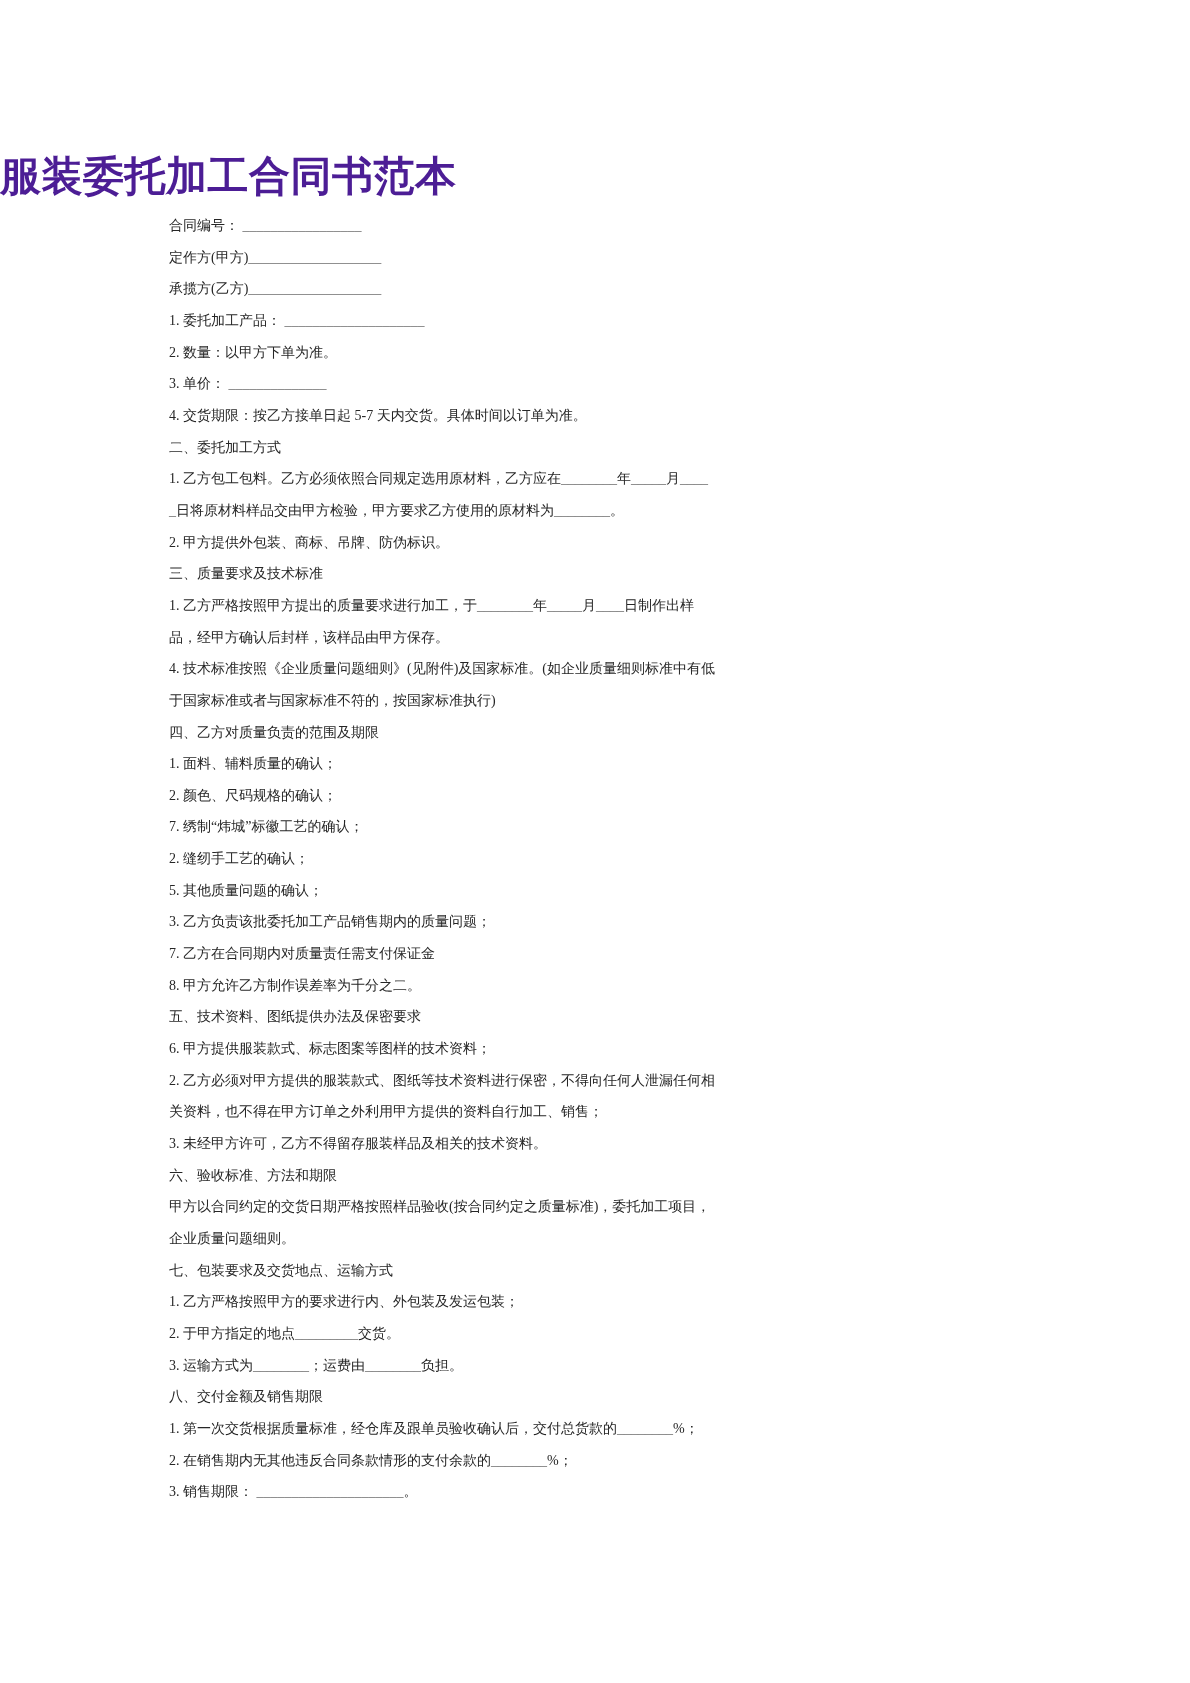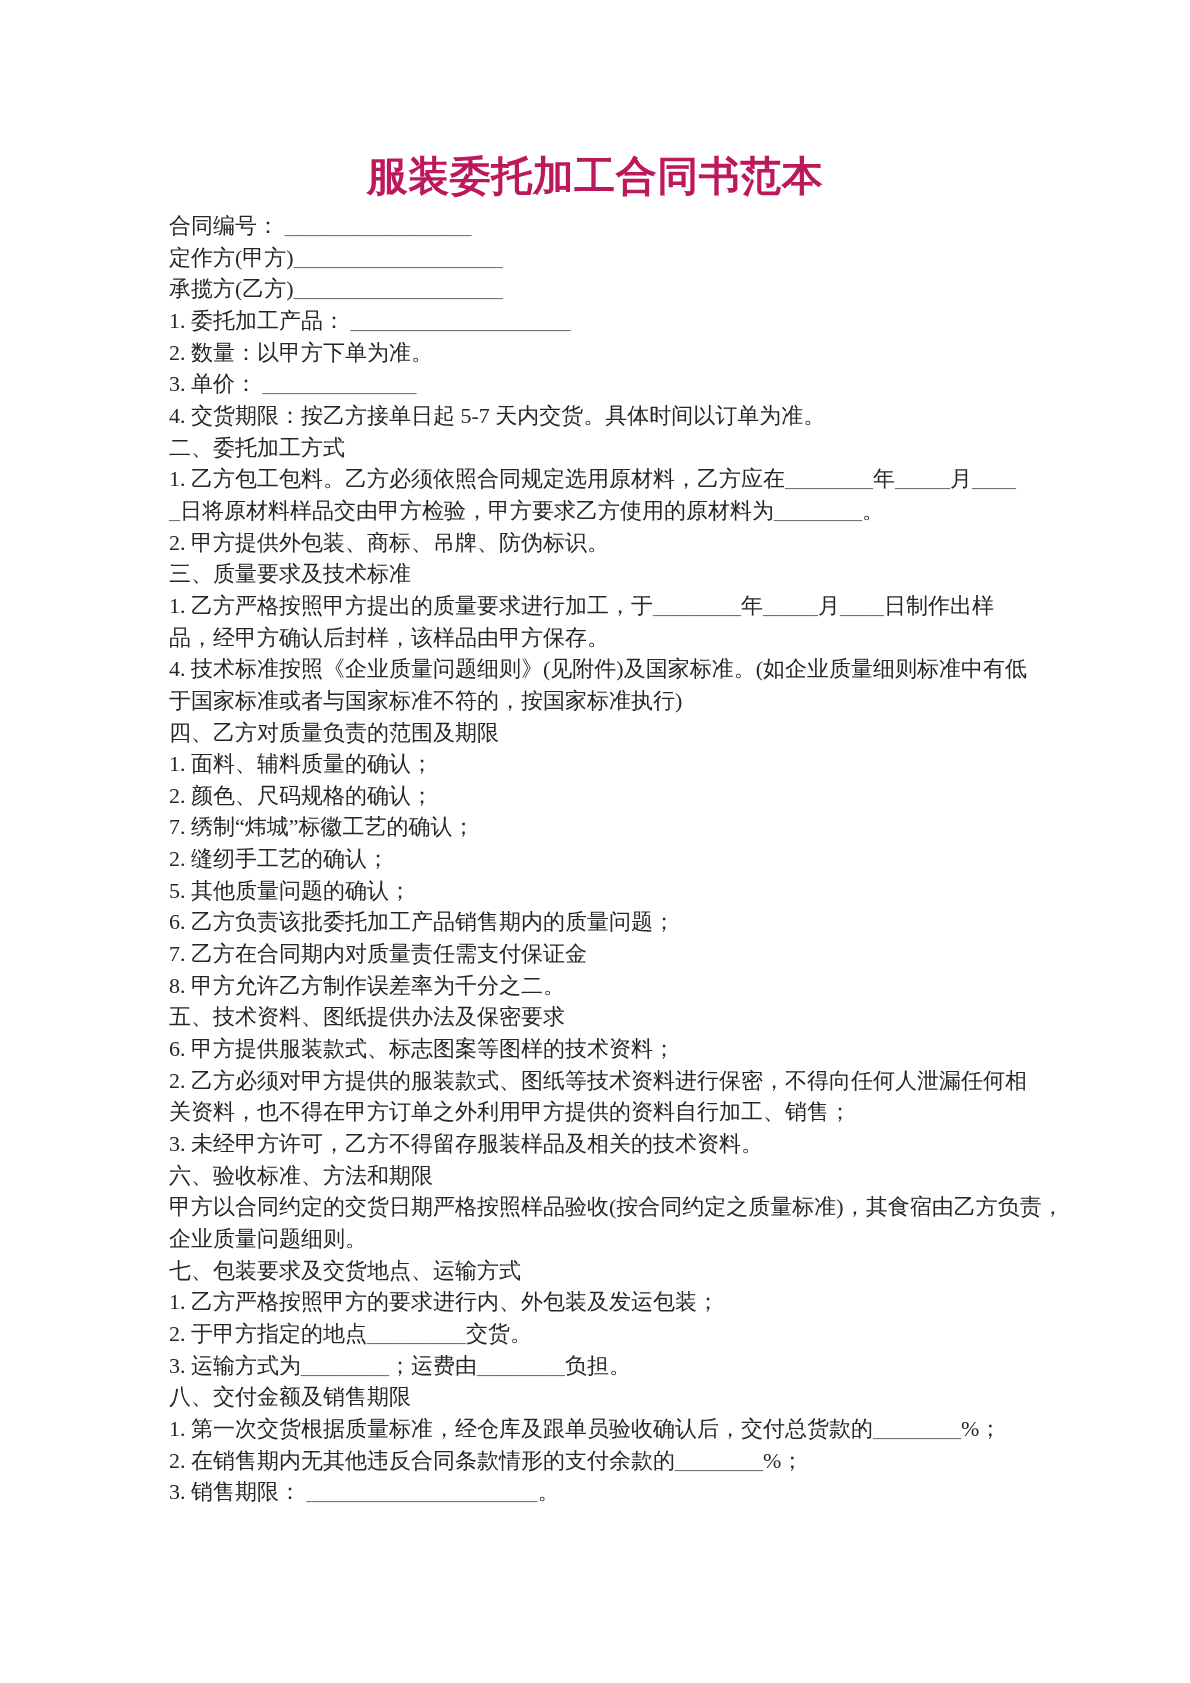--- a/index.html
+++ b/index.html
@@ -16,36 +16,36 @@
     height: 1683px;
     background: #ffffff;
     overflow: hidden;
   }
   .doc-title {
     position: absolute;
     top: 152px;
     left: 0;
     width: 100%;
     margin: 0;
-    text-align: center;
+    text-align: left;
     font-size: 41px;
     line-height: 1.2;
     font-weight: bold;
-    color: #be185d;
+    color: #4c1d95;
     letter-spacing: 0.5px;
     white-space: pre;
   }
   .doc-body {
     position: absolute;
     top: 210px;
     left: 169px;
     width: 880px;
   }
   .doc-line {
-    font-size: 22px;
+    font-size: 14px;
     line-height: 31.65px;
     color: #262626;
     white-space: pre;
   }
   .blank {
     color: #6e6e6e;
   }
 </style>
 </head>
 <body>
@@ -68,30 +68,30 @@
       <div class="doc-line">1. 乙方严格按照甲方提出的质量要求进行加工，于<span class="blank">________</span>年<span class="blank">_____</span>月<span class="blank">____</span>日制作出样</div>
       <div class="doc-line">品，经甲方确认后封样，该样品由甲方保存。</div>
       <div class="doc-line">4. 技术标准按照《企业质量问题细则》(见附件)及国家标准。(如企业质量细则标准中有低</div>
       <div class="doc-line">于国家标准或者与国家标准不符的，按国家标准执行)</div>
       <div class="doc-line">四、乙方对质量负责的范围及期限</div>
       <div class="doc-line">1. 面料、辅料质量的确认；</div>
       <div class="doc-line">2. 颜色、尺码规格的确认；</div>
       <div class="doc-line">7. 绣制“炜城”标徽工艺的确认；</div>
       <div class="doc-line">2. 缝纫手工艺的确认；</div>
       <div class="doc-line">5. 其他质量问题的确认；</div>
-      <div class="doc-line">6. 乙方负责该批委托加工产品销售期内的质量问题；</div>
+      <div class="doc-line">3. 乙方负责该批委托加工产品销售期内的质量问题；</div>
       <div class="doc-line">7. 乙方在合同期内对质量责任需支付保证金</div>
       <div class="doc-line">8. 甲方允许乙方制作误差率为千分之二。</div>
       <div class="doc-line">五、技术资料、图纸提供办法及保密要求</div>
       <div class="doc-line">6. 甲方提供服装款式、标志图案等图样的技术资料；</div>
       <div class="doc-line">2. 乙方必须对甲方提供的服装款式、图纸等技术资料进行保密，不得向任何人泄漏任何相</div>
       <div class="doc-line">关资料，也不得在甲方订单之外利用甲方提供的资料自行加工、销售；</div>
       <div class="doc-line">3. 未经甲方许可，乙方不得留存服装样品及相关的技术资料。</div>
       <div class="doc-line">六、验收标准、方法和期限</div>
-      <div class="doc-line">甲方以合同约定的交货日期严格按照样品验收(按合同约定之质量标准)，其食宿由乙方负责，</div>
+      <div class="doc-line">甲方以合同约定的交货日期严格按照样品验收(按合同约定之质量标准)，委托加工项目，</div>
       <div class="doc-line">企业质量问题细则。</div>
       <div class="doc-line">七、包装要求及交货地点、运输方式</div>
       <div class="doc-line">1. 乙方严格按照甲方的要求进行内、外包装及发运包装；</div>
       <div class="doc-line">2. 于甲方指定的地点<span class="blank">_________</span>交货。</div>
       <div class="doc-line">3. 运输方式为<span class="blank">________</span>；运费由<span class="blank">________</span>负担。</div>
       <div class="doc-line">八、交付金额及销售期限</div>
       <div class="doc-line">1. 第一次交货根据质量标准，经仓库及跟单员验收确认后，交付总货款的<span class="blank">________</span>%；</div>
       <div class="doc-line">2. 在销售期内无其他违反合同条款情形的支付余款的<span class="blank">________</span>%；</div>
       <div class="doc-line">3. 销售期限： <span class="blank">_____________________</span>。</div>
     </div>

